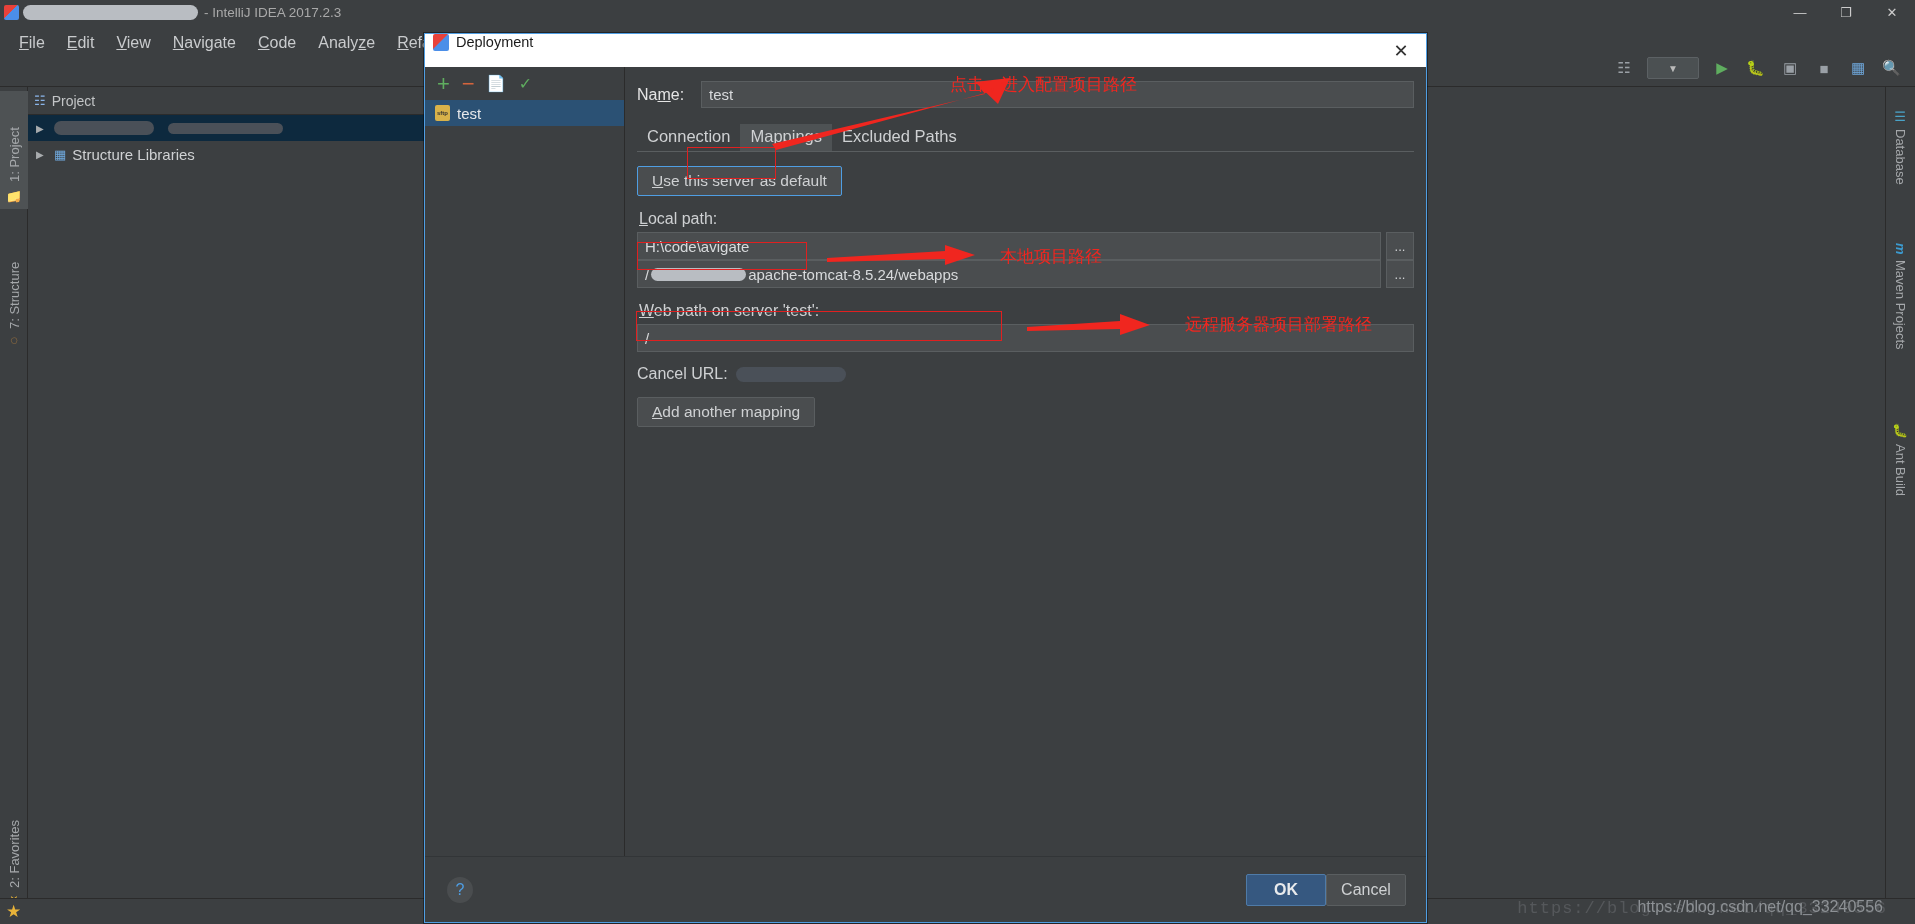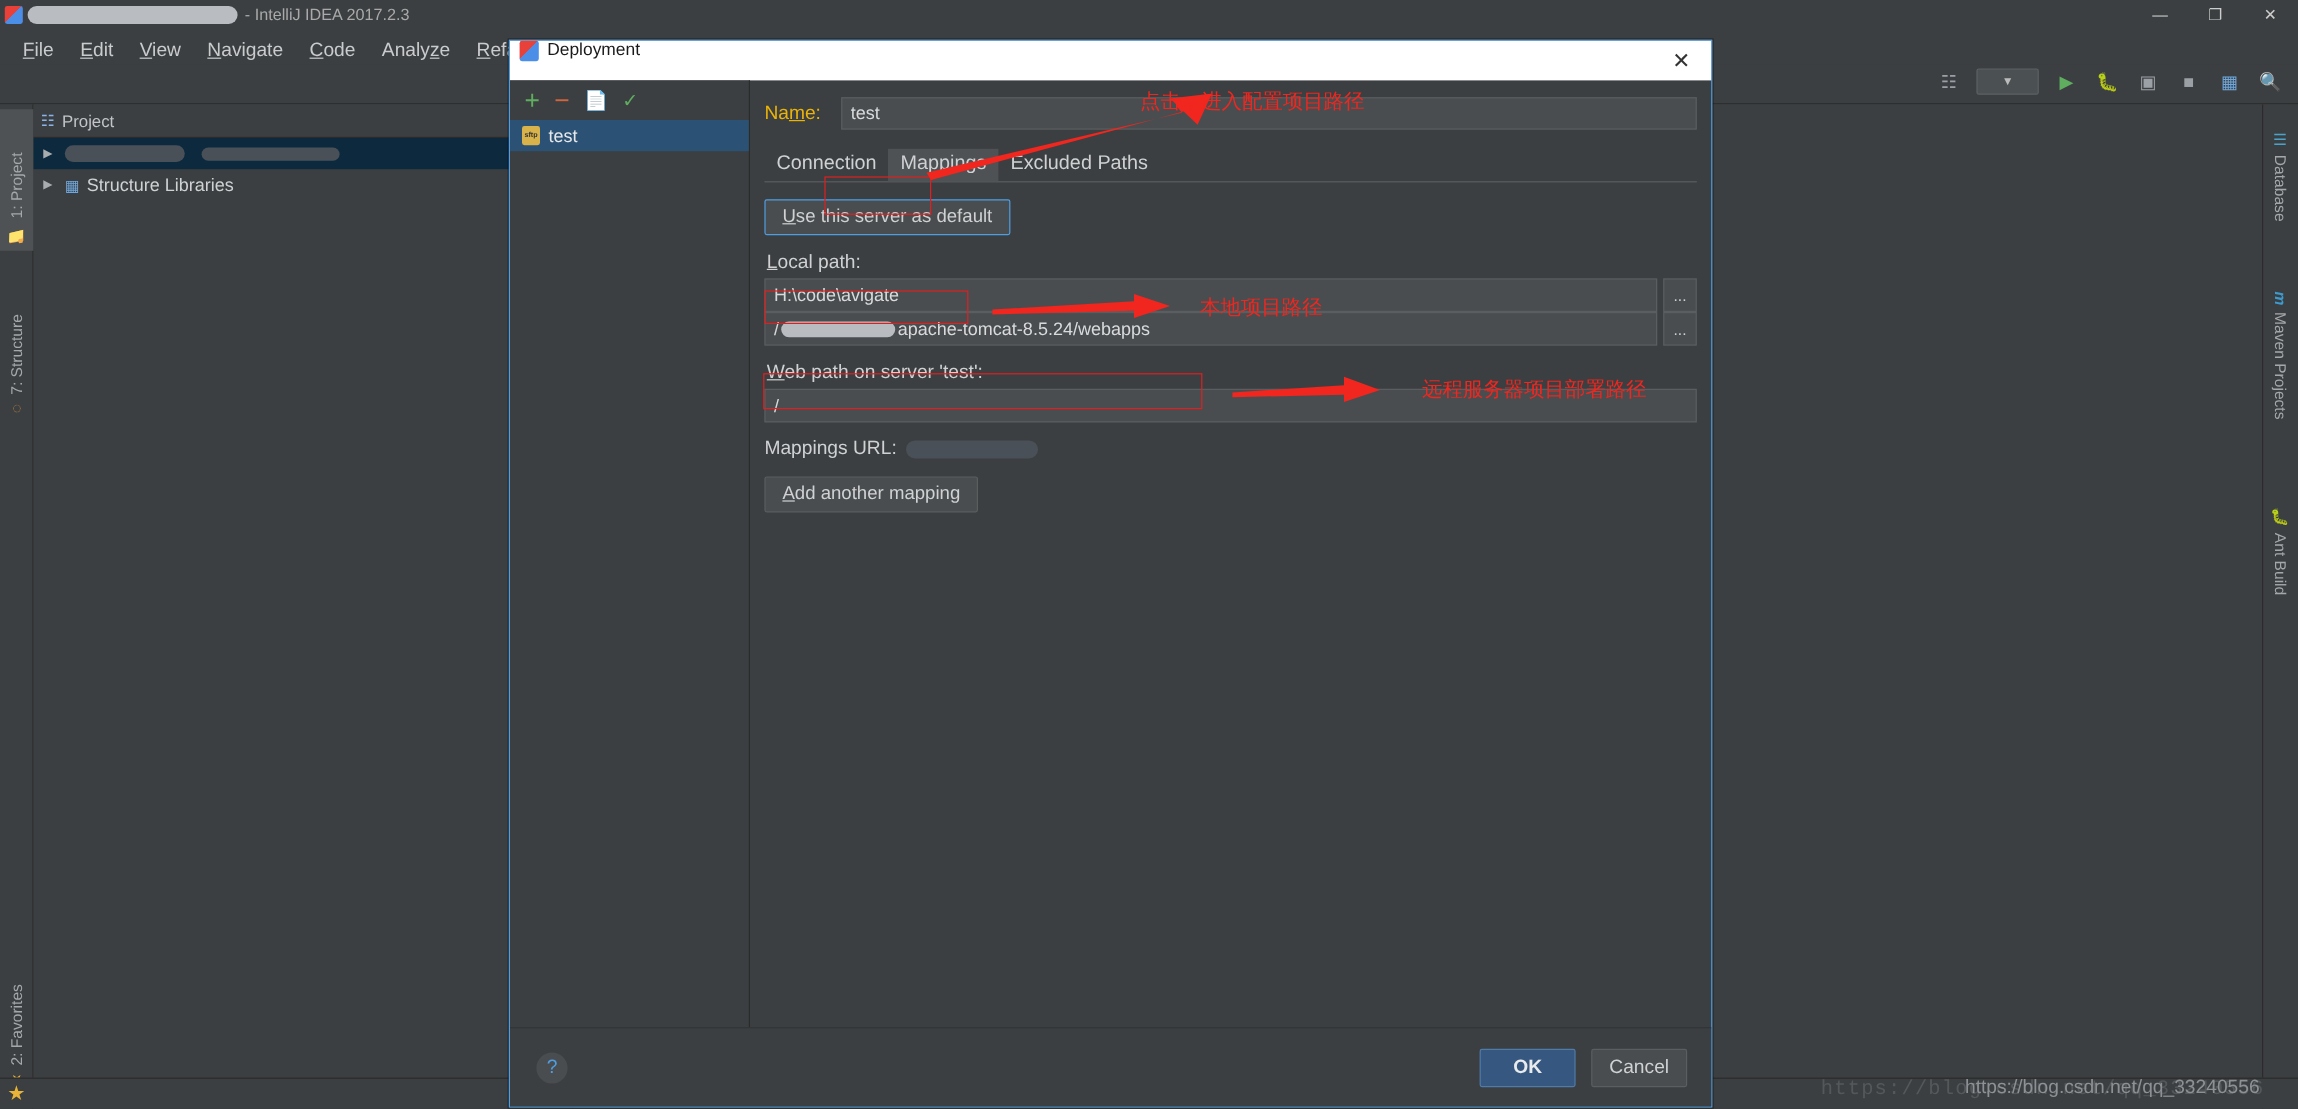--- a/index.html
+++ b/index.html
@@ -151,21 +151,21 @@
   }
   .sftp-ico {
     width: 15px; height: 16px; background: #d8b24a; border-radius: 2px;
     font-size: 6px; color: #333; display:flex; align-items:center; justify-content:center;
     font-weight: bold;
   }
 
   .dlg-right { flex: 1; position: relative; padding: 0; }
 
   .name-row { display: flex; align-items: center; padding: 14px 12px 0 12px; }
-  .name-lbl { color: #eab308; font-size: 16px; width: 64px; }
+  .name-lbl { color: #e5e5e5; font-size: 16px; width: 64px; }
   .name-lbl u { text-decoration: underline; }
   .txtfield {
     background: #4a4d4f; border: 1px solid #5a5e60; height: 27px;
     color: #d8dadc; font-size: 15px; display: flex; align-items: center;
     padding: 0 7px;
   }
 
   .tabs-row {
     display: flex; align-items: flex-end; margin: 14px 12px 0 12px;
     border-bottom: 1px solid #5a5e60; height: 30px;
@@ -207,21 +207,21 @@
 
   .dlg-footer {
     position: absolute; left: 0; bottom: 0; width: 1001px; height: 66px;
     background: #3c3f41; border-top: 1px solid #323537; display: flex; align-items: center;
   }
   .help-btn {
     width: 26px; height: 26px; border-radius: 50%; background: #4a4d4f;
     color: #4f9ee3; font-size: 16px; display: flex; align-items: center; justify-content: center;
     margin-left: 22px;
   }
-  .foot-btns { margin-left: auto; margin-right: 20px; display: flex; gap: 13px; }
+  .foot-btns { margin-left: auto; margin-right: 20px; display: flex; }
   .btn-ok {
     width: 80px; height: 32px; background: #365880; border: 1px solid #4f7ba8;
     color: #e8eaec; font-size: 16px; display: flex; align-items: center; justify-content: center;
     font-weight: bold; border-radius: 2px;
   }
   .btn-cancel {
     width: 80px; height: 32px; background: #4a4d4f; border: 1px solid #5a5e60;
     color: #cfd1d3; font-size: 16px; display: flex; align-items: center; justify-content: center;
     border-radius: 2px;
   }
@@ -394,21 +394,21 @@
             </div>
             <div class="ellipsis-btn">...</div>
           </div>
 
           <div class="field-label"><u>W</u>eb path on server 'test':</div>
           <div class="field-row">
             <div class="txtfield">/</div>
           </div>
 
           <div class="projurl-row">
-            <span>Mappings URL:</span>
+            <span>Cancel URL:</span>
             <span class="redact dark" style="width:110px;height:15px;"></span>
           </div>
 
           <div class="btn" style="margin-top:14px;"><u>A</u>dd another mapping</div>
         </div>
 
       </div>
     </div>
 
     <div class="dlg-footer">

